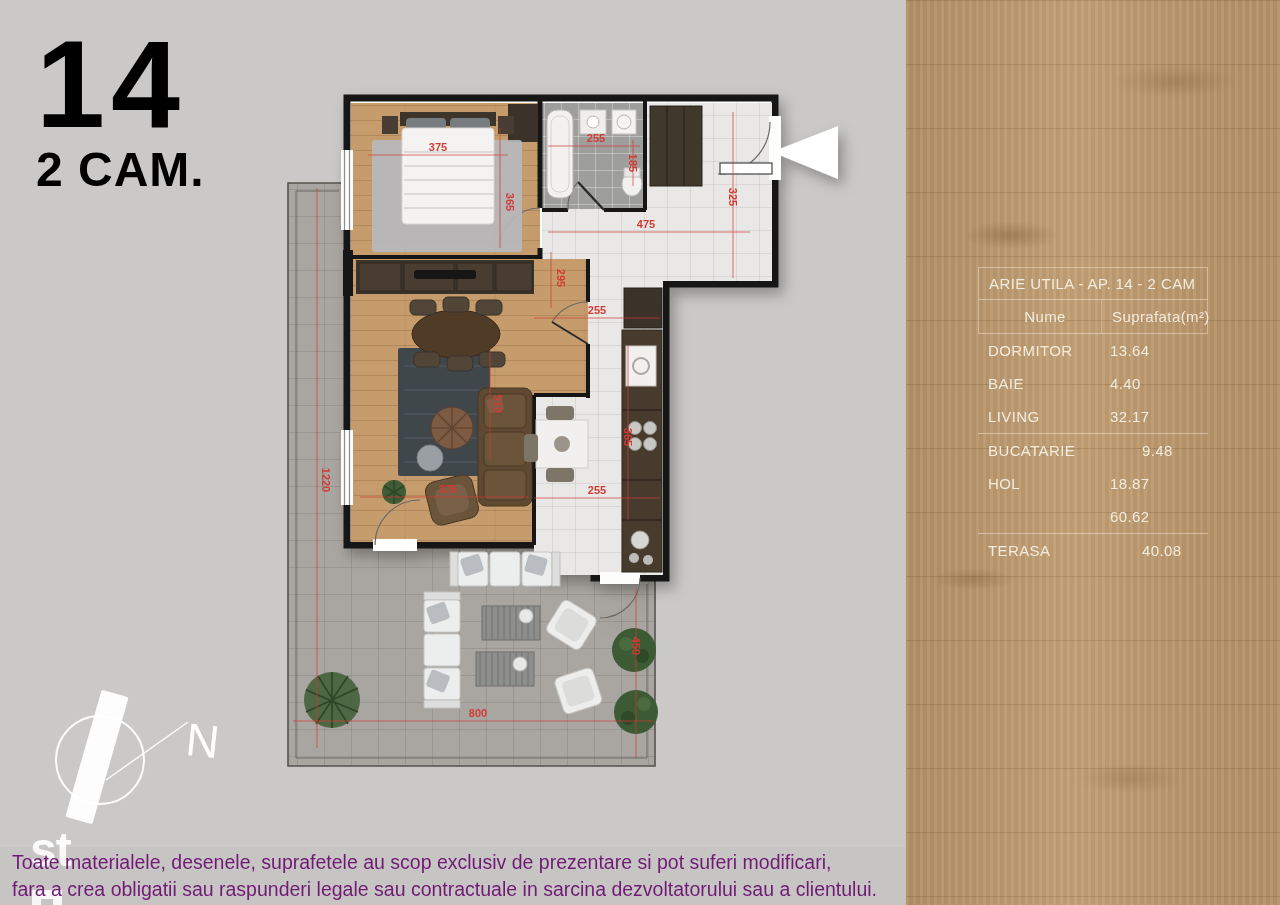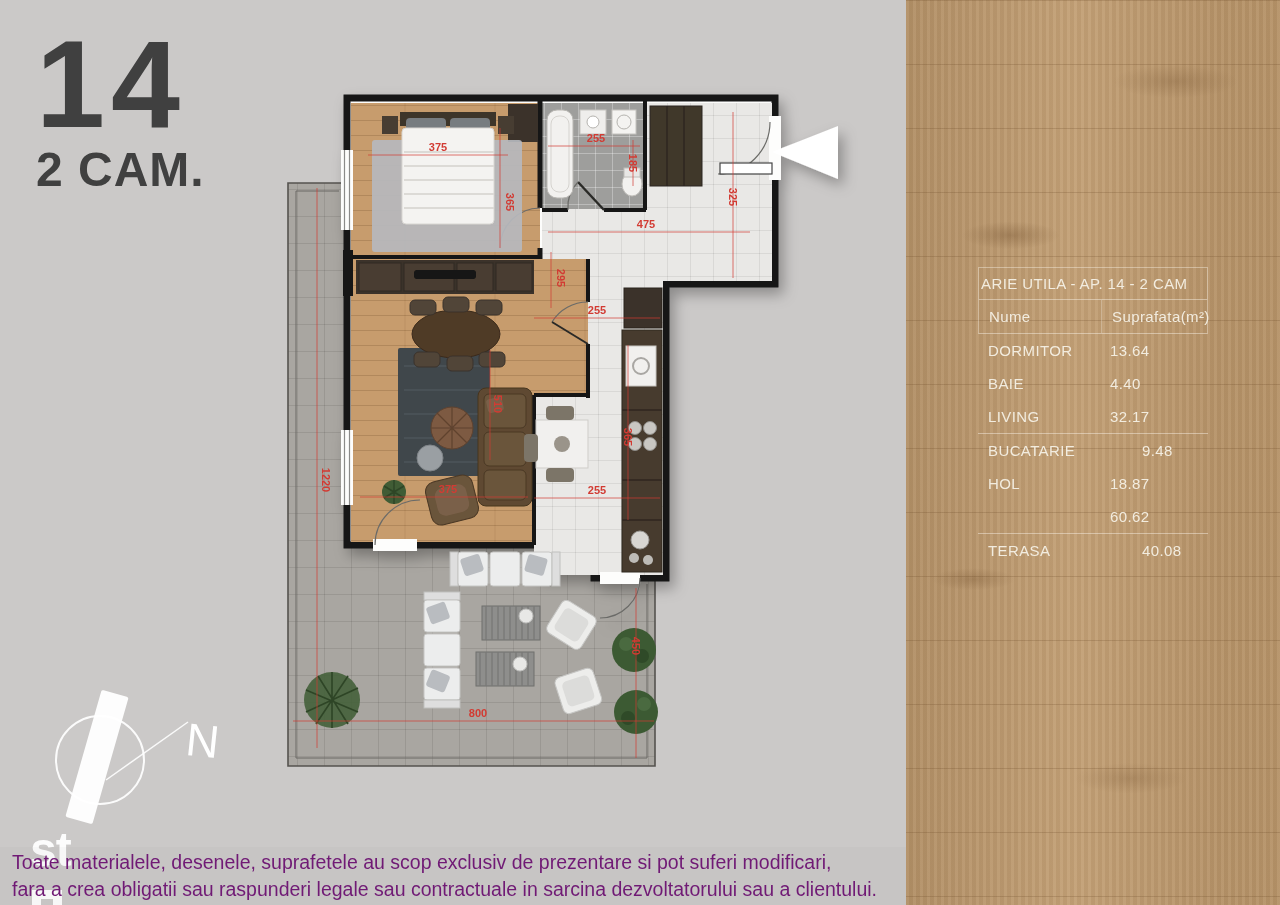--- a/index.html
+++ b/index.html
@@ -20,38 +20,38 @@
       repeating-linear-gradient(180deg, rgba(101,67,33,.22) 0 1px, transparent 1px 64px),
       repeating-linear-gradient(90deg, rgba(255,255,255,.05) 0 3px, rgba(0,0,0,.03) 3px 7px),
       linear-gradient(90deg, rgba(0,0,0,.07), rgba(255,255,255,.06) 45%, rgba(0,0,0,.05) 85%);
   }
   
   .area-table{
     position:absolute;left:978px;top:267px;width:230px;
     color:#f2ecdf;font-size:15px;letter-spacing:.4px;
   }
   .t-title{
-    height:31px;line-height:31px;padding-left:2px;white-space:nowrap;
+    height:31px;line-height:31px;padding-left:10px;white-space:nowrap;
     border:1px solid rgba(250,245,235,.40);
     border-bottom:1px solid rgba(250,245,235,.45);
     font-size:15px;
   }
   .t-head{
     display:flex;height:33px;line-height:33px;
     border-left:1px solid rgba(250,245,235,.35);
     border-right:1px solid rgba(250,245,235,.35);
     border-bottom:1px solid rgba(250,245,235,.45);
   }
-  .t-head .c1{border-right:1px solid rgba(250,245,235,.30);}
+  .t-head .c1{border-right:1px solid rgba(250,245,235,.30);text-align:center;}
   .t-row{display:flex;height:33px;line-height:33px;}
   .t-row.sep{border-top:1px solid rgba(250,245,235,.45);gap:32px;}
   .c1{width:112px;padding-left:10px;flex:none;}
   .c2{flex:1;padding-left:10px;}
   
-  .apt-label{position:absolute;left:36px;top:22px;color:#404040;}
+  .apt-label{position:absolute;left:36px;top:22px;color:#000000;}
   .apt-number{font-size:124px;font-weight:800;line-height:1;letter-spacing:6px;}
   .apt-type{font-size:48px;font-weight:800;letter-spacing:1px;margin-top:-4px;}
   
   .storia{
     position:absolute;left:30px;top:822px;color:#fff;
     font-size:48px;font-weight:bold;letter-spacing:-1px;
     display:flex;align-items:flex-start;opacity:.96;flex-direction:column;
   }
   .storia .sq{
     display:inline-block;width:12px;height:12px;border:9px solid #fff;

